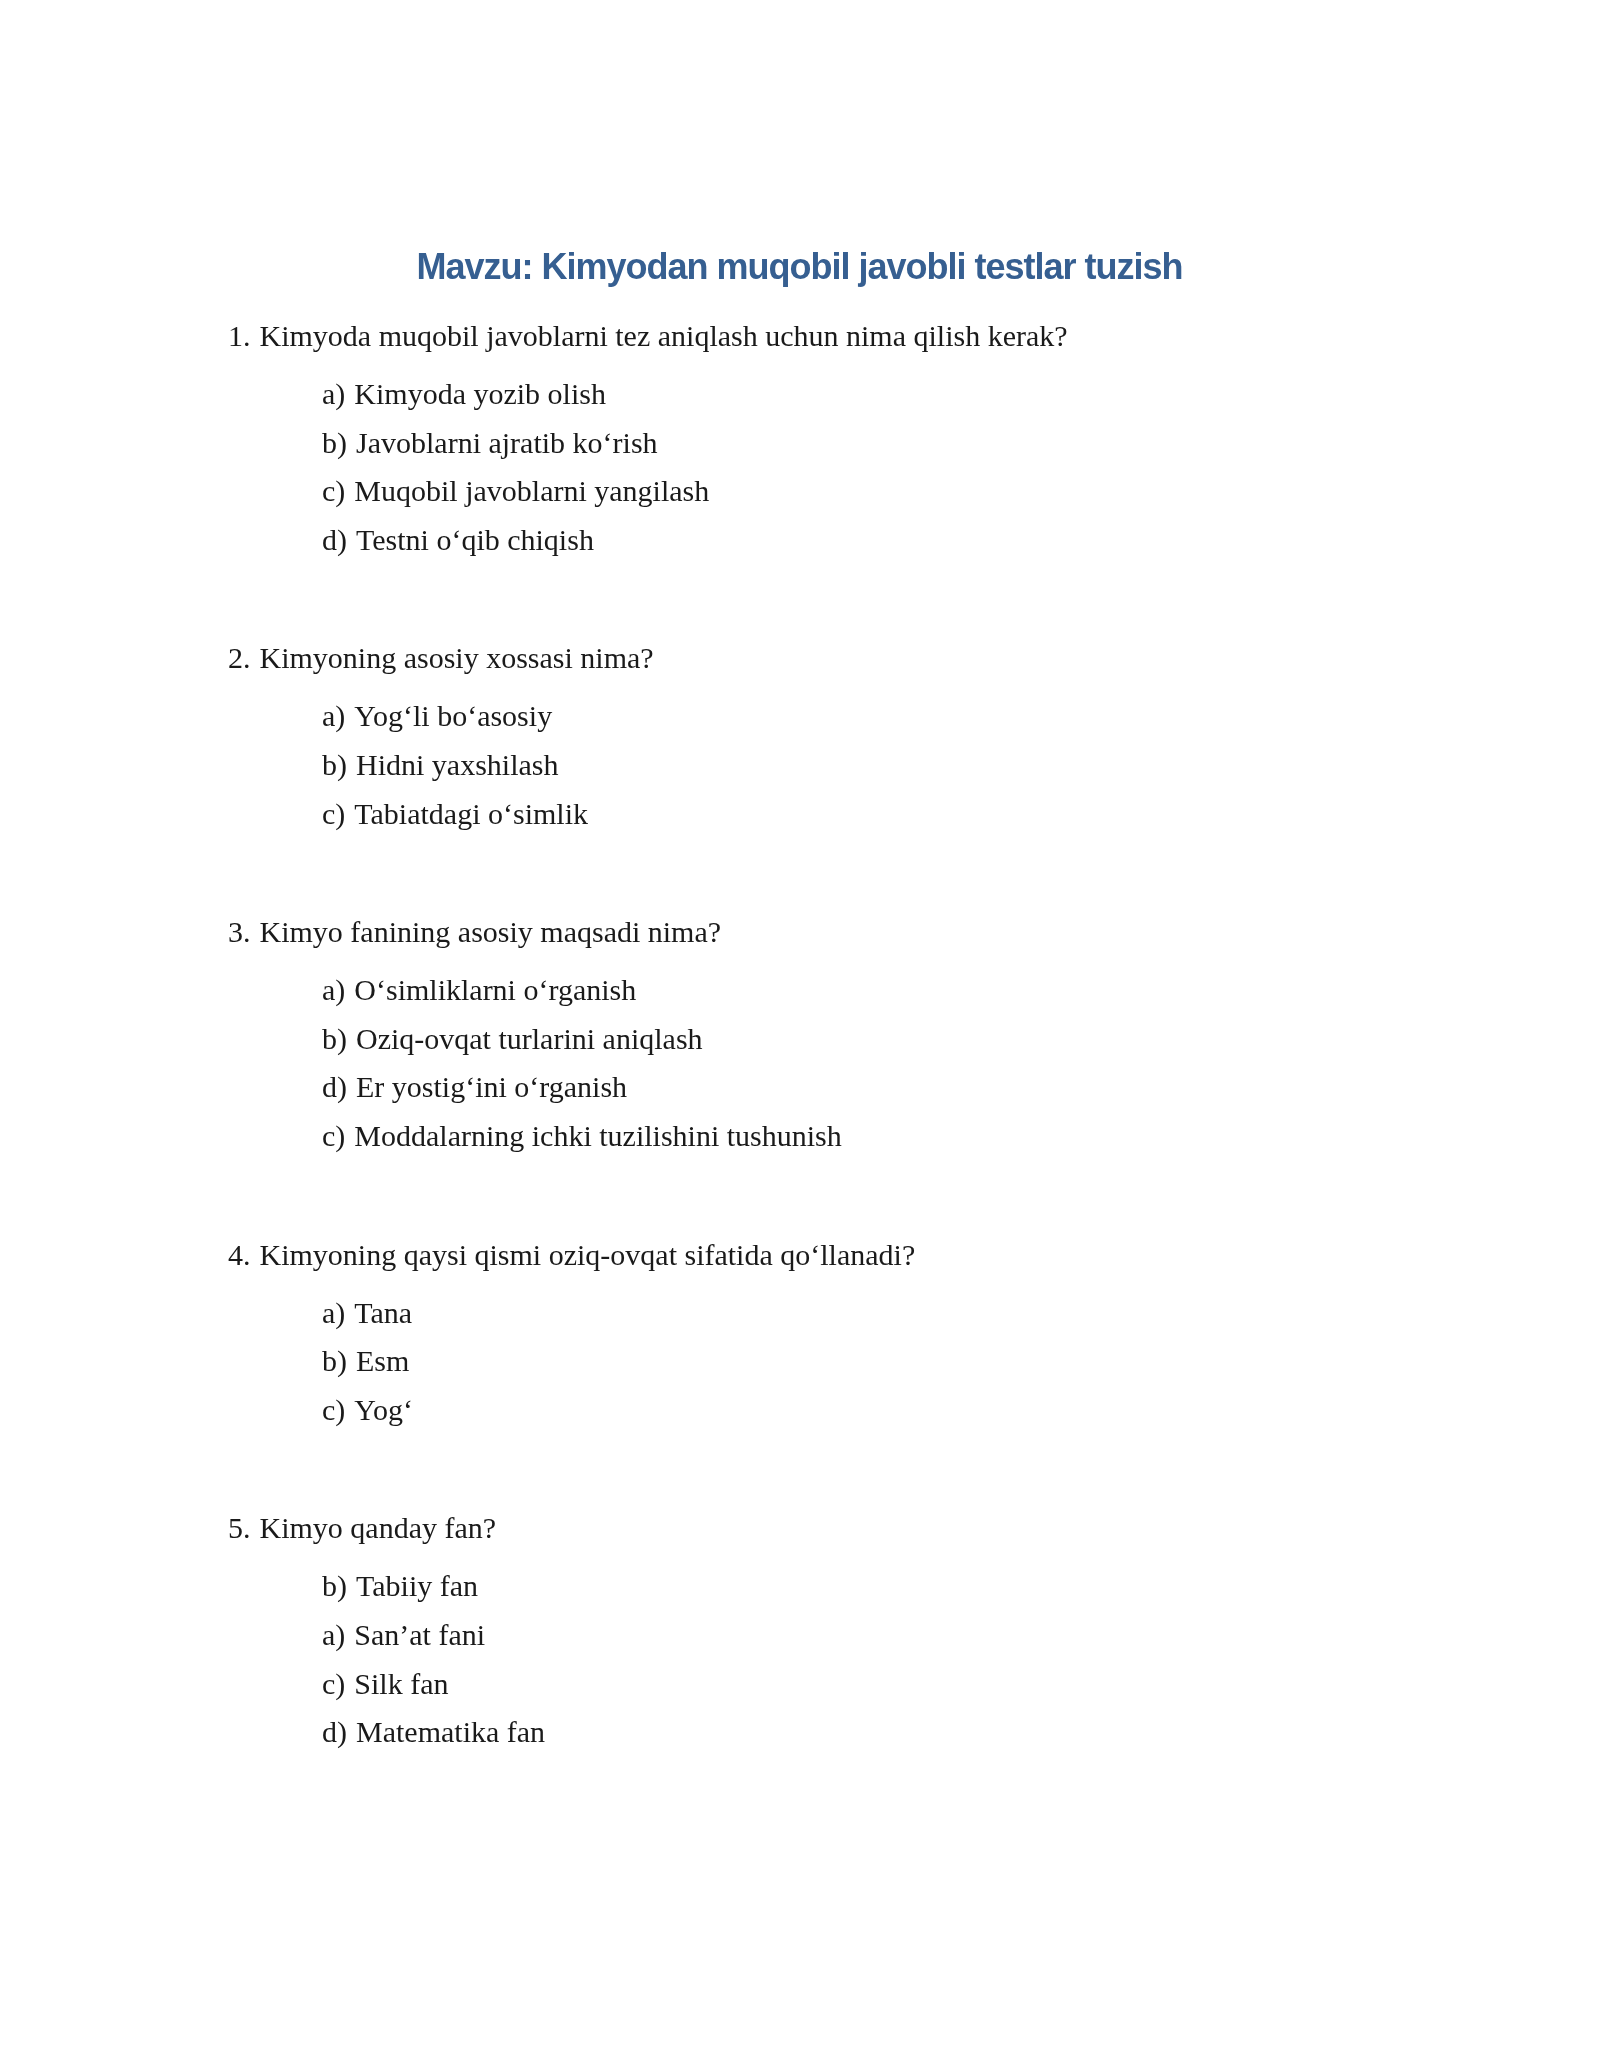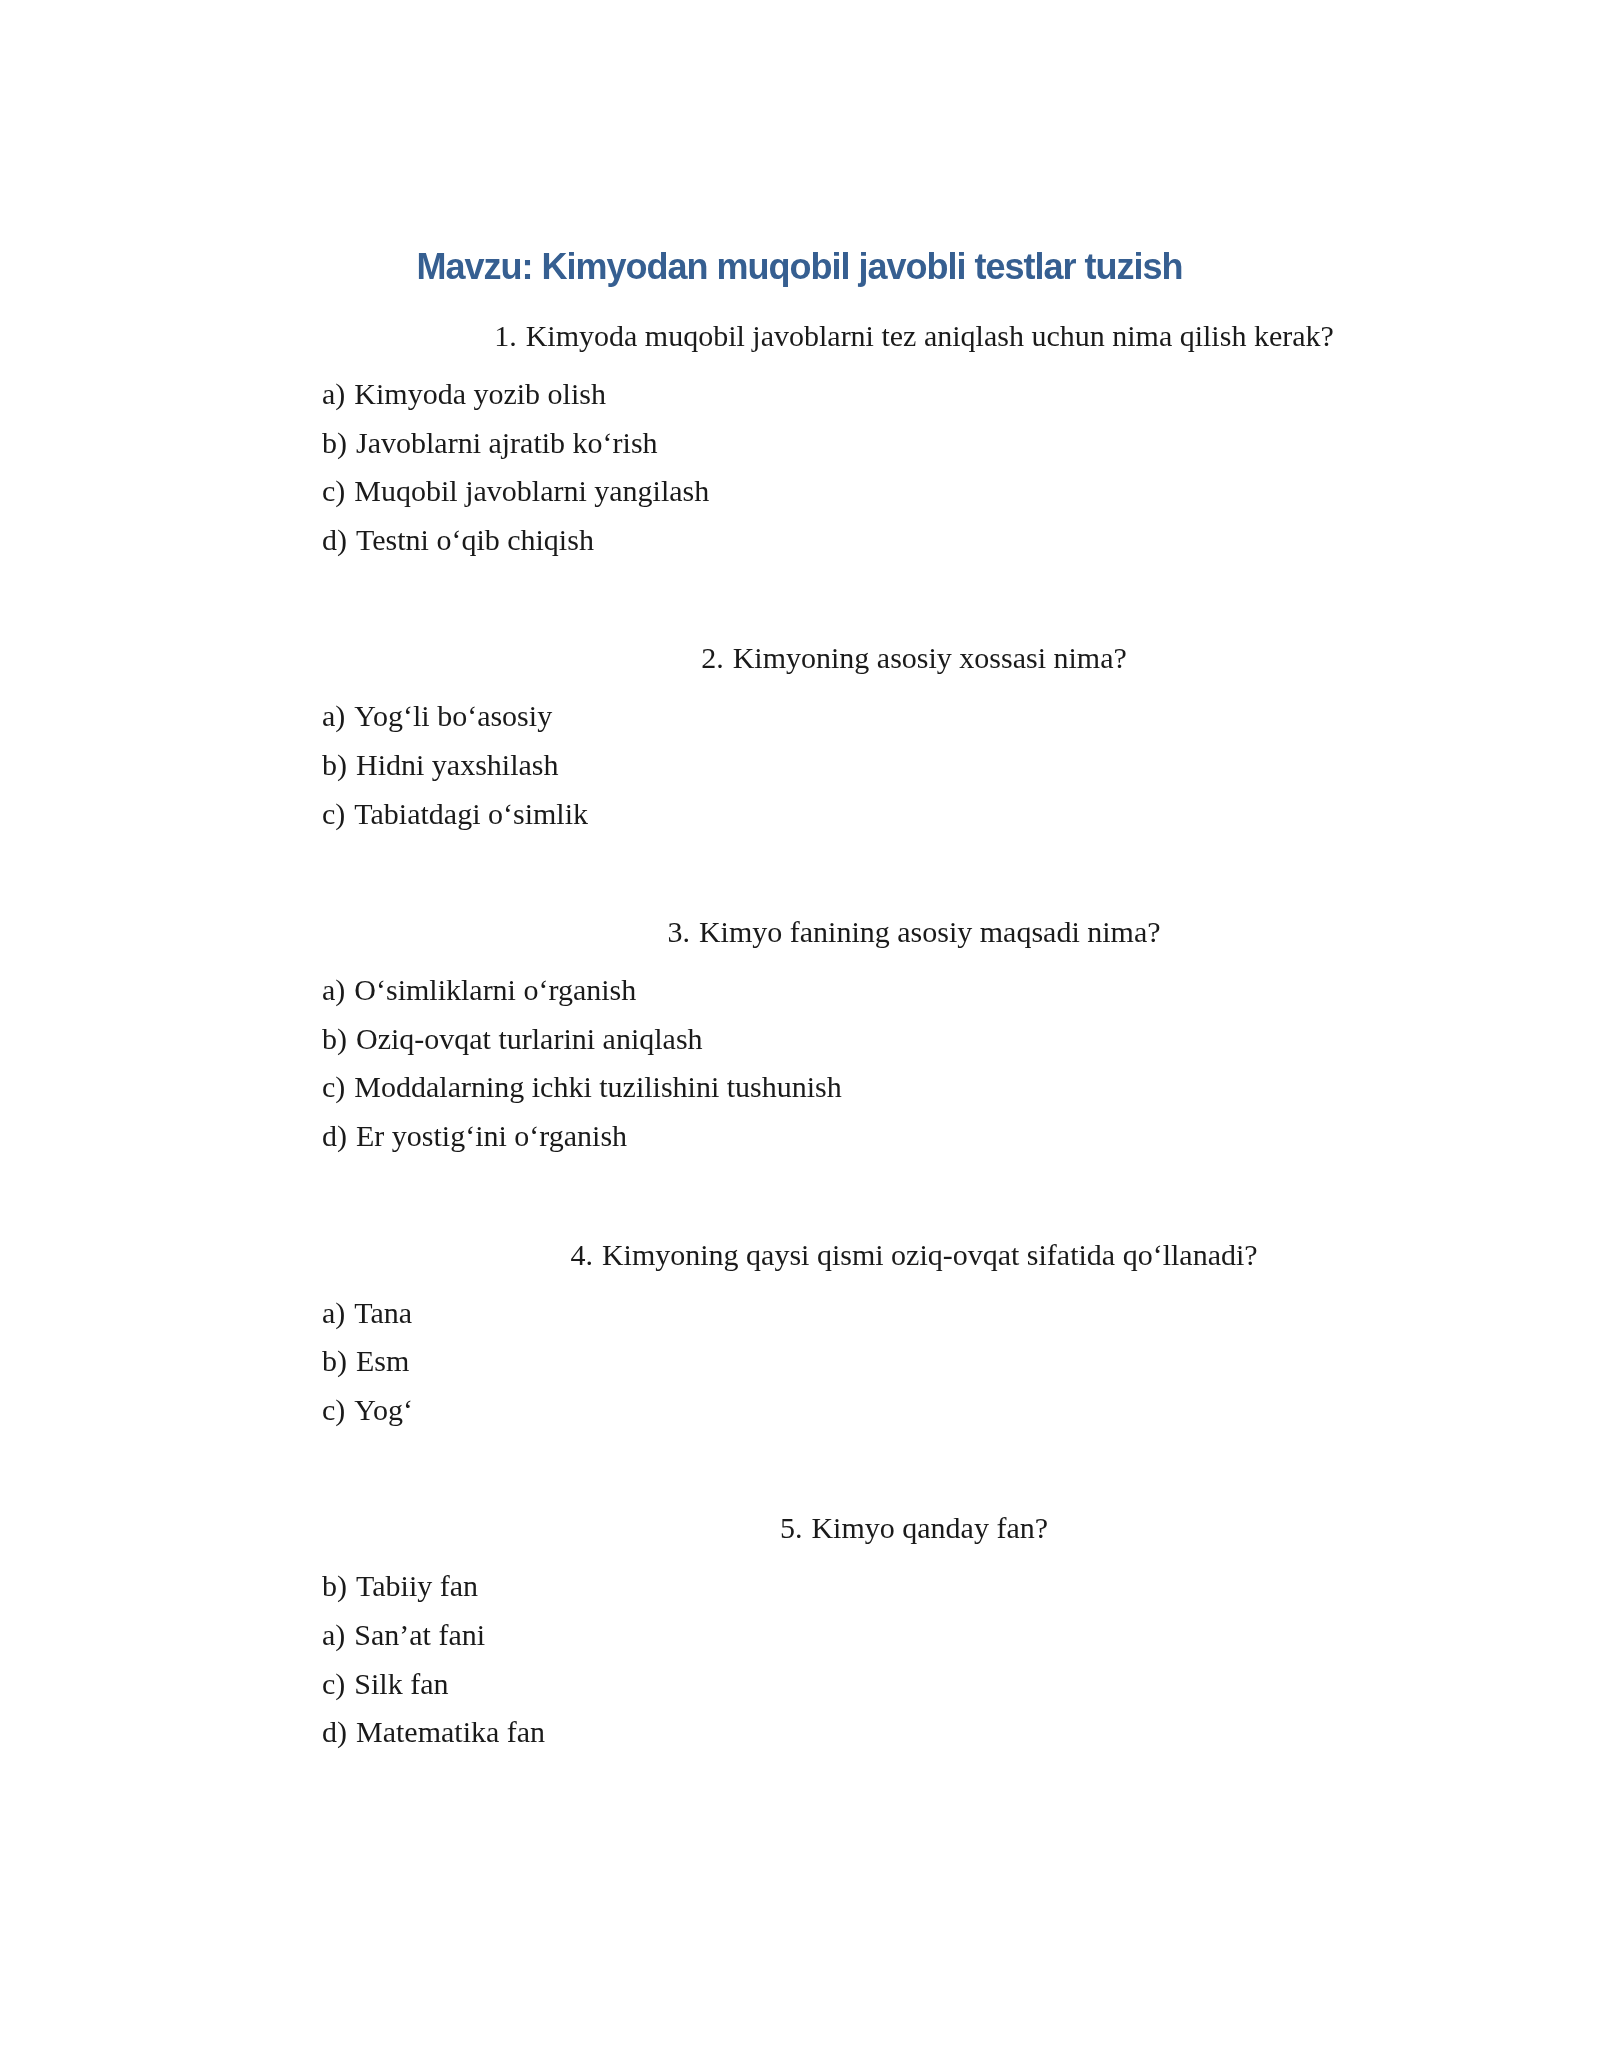--- a/index.html
+++ b/index.html
@@ -28,21 +28,20 @@
     letter-spacing: -1px;
     color: #365F91;
   }
   .q-block {
     margin: 0 0 73px 0;
   }
   .q-line {
     font-size: 30px;
     line-height: 42px;
     margin: 0 0 13px 228px;
-    text-align: center;
   }
   .opt-line {
     font-size: 30px;
     line-height: 48.6px;
     margin: 0 0 0 322px;
   }
   .q-num, .opt-letter {
     margin-right: 9px;
   }
 </style>
@@ -65,22 +64,22 @@
     <div class="q-line"><span class="q-num">2.</span><span>Kimyoning asosiy xossasi nima?</span></div>
     <div class="opt-line"><span class="opt-letter">a)</span><span>Yog‘li bo‘asosiy</span></div>
     <div class="opt-line"><span class="opt-letter">b)</span><span>Hidni yaxshilash</span></div>
     <div class="opt-line"><span class="opt-letter">c)</span><span>Tabiatdagi o‘simlik</span></div>
   </div>
 
   <div class="q-block">
     <div class="q-line"><span class="q-num">3.</span><span>Kimyo fanining asosiy maqsadi nima?</span></div>
     <div class="opt-line"><span class="opt-letter">a)</span><span>O‘simliklarni o‘rganish</span></div>
     <div class="opt-line"><span class="opt-letter">b)</span><span>Oziq-ovqat turlarini aniqlash</span></div>
+    <div class="opt-line"><span class="opt-letter">d)</span><span>Er yostig‘ini o‘rganish</span></div>
     <div class="opt-line"><span class="opt-letter">c)</span><span>Moddalarning ichki tuzilishini tushunish</span></div>
-    <div class="opt-line"><span class="opt-letter">d)</span><span>Er yostig‘ini o‘rganish</span></div>
   </div>
 
   <div class="q-block">
     <div class="q-line"><span class="q-num">4.</span><span>Kimyoning qaysi qismi oziq-ovqat sifatida qo‘llanadi?</span></div>
     <div class="opt-line"><span class="opt-letter">a)</span><span>Tana</span></div>
     <div class="opt-line"><span class="opt-letter">b)</span><span>Esm</span></div>
     <div class="opt-line"><span class="opt-letter">c)</span><span>Yog‘</span></div>
   </div>
 
   <div class="q-block">

